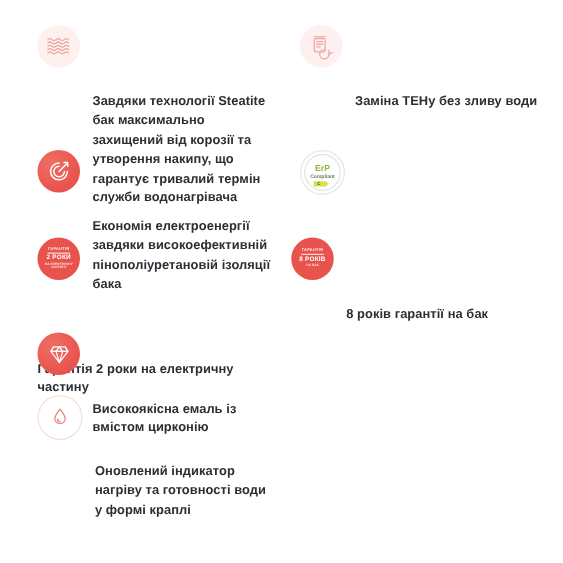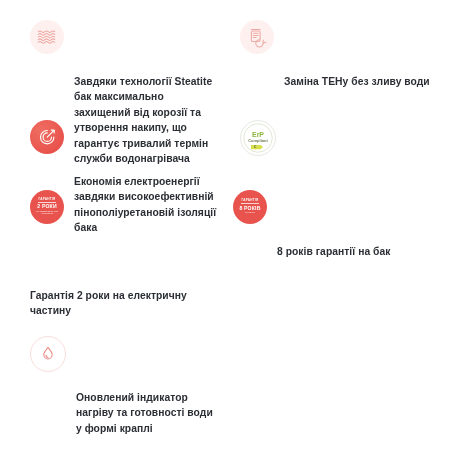--- a/index.html
+++ b/index.html
@@ -207,22 +207,35 @@
   <div class="feature-item" style="left:233px; top:190px; width:200px;">
     <span class="feature-icon icon-badge">
       <span class="badge-top">Гарантія</span>
       <span class="badge-rule"></span>
       <span class="badge-mid">8 років</span>
       <span class="badge-bot">на бак</span>
     </span>
     <span class="feature-text nowrap">8 років гарантії на бак</span>
   </div>
 
-
-  <div class="feature-item" style="left:30px; top:336px; width:190px;">
+  <div class="feature-item" style="left:30px; top:266px; width:190px;">
+    <span class="feature-icon icon-diamond">
+      <svg width="21" height="21" viewBox="0 0 24 24" aria-hidden="true">
+        <g fill="none" stroke="#ffffff" stroke-width="1.15" stroke-linejoin="round" stroke-linecap="round">
+          <path d="M4.2 9.3h15.6L12 19.4z"></path>
+          <path d="M6.6 5.1h10.8l2.4 4.2H4.2z"></path>
+          <path d="M9 9.3 12 5.1l3 4.2"></path>
+          <path d="M9 9.3 12 19.4l3-10.1"></path>
+        </g>
+      </svg>
+    </span>
+    <span class="feature-text">Високоякісна емаль із вмістом цирконію</span>
+  </div>
+
+  <div class="feature-item" style="left:30px; top:316px; width:190px;">
     <span class="feature-icon icon-drop">
       <svg width="18" height="18" viewBox="0 0 24 24" aria-hidden="true">
         <g fill="none" stroke="#e8867f" stroke-width="1.35" stroke-linejoin="round" stroke-linecap="round">
           <path d="M12 3.2c3.4 4.2 5.6 7 5.6 9.8a5.6 5.6 0 1 1-11.2 0c0-2.8 2.2-5.6 5.6-9.8z"></path>
           <path d="M9.3 13.5c0 1.6 1.2 2.9 2.7 2.9"></path>
         </g>
       </svg>
     </span>
     <span class="feature-text">Оновлений індикатор нагріву та готовності води у формі краплі</span>
   </div>

